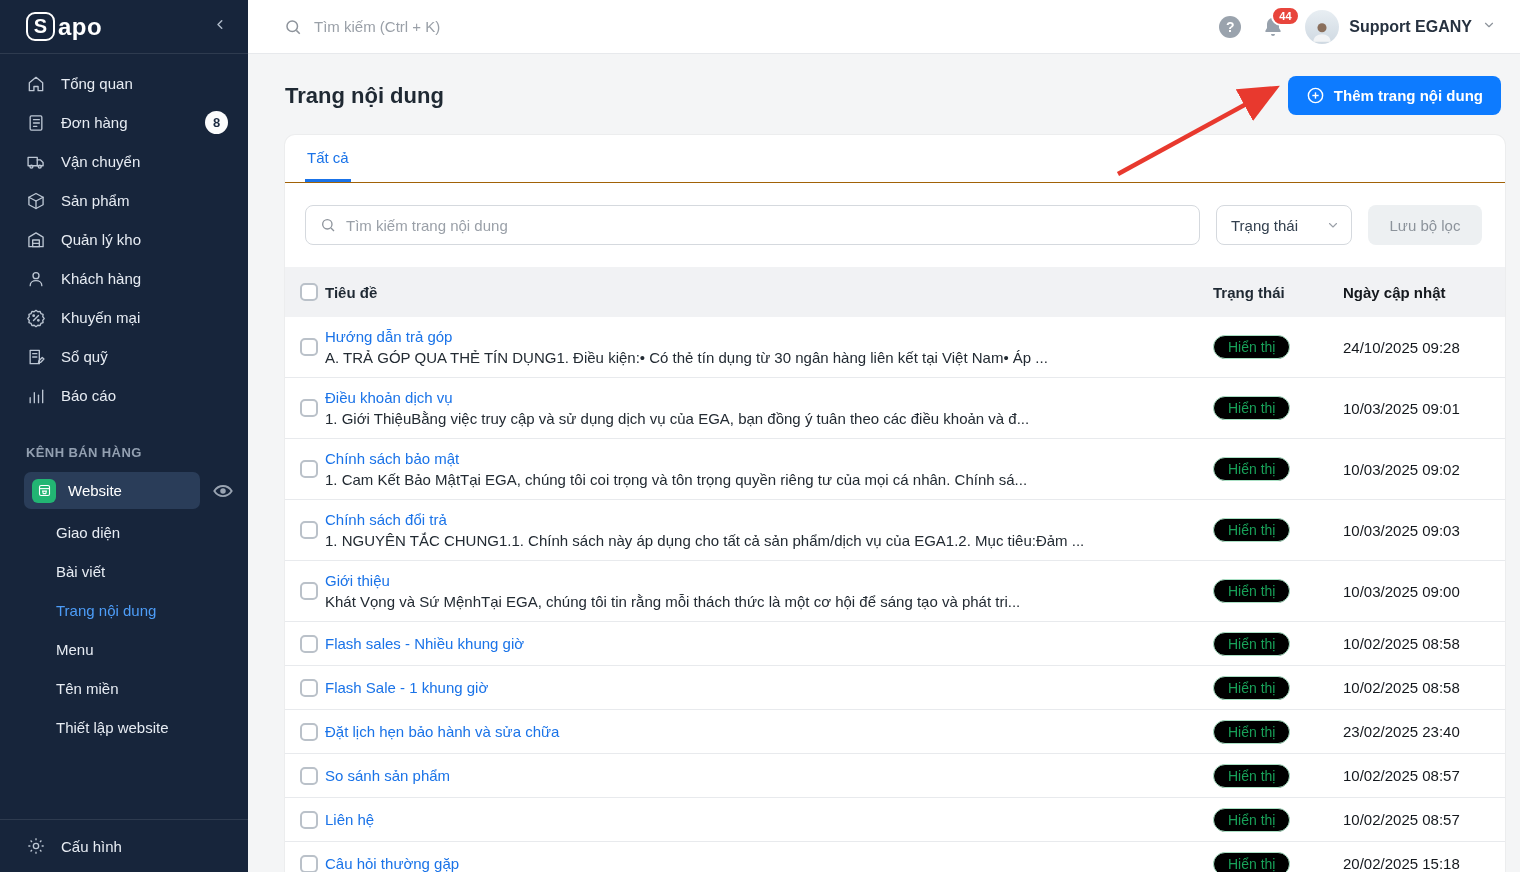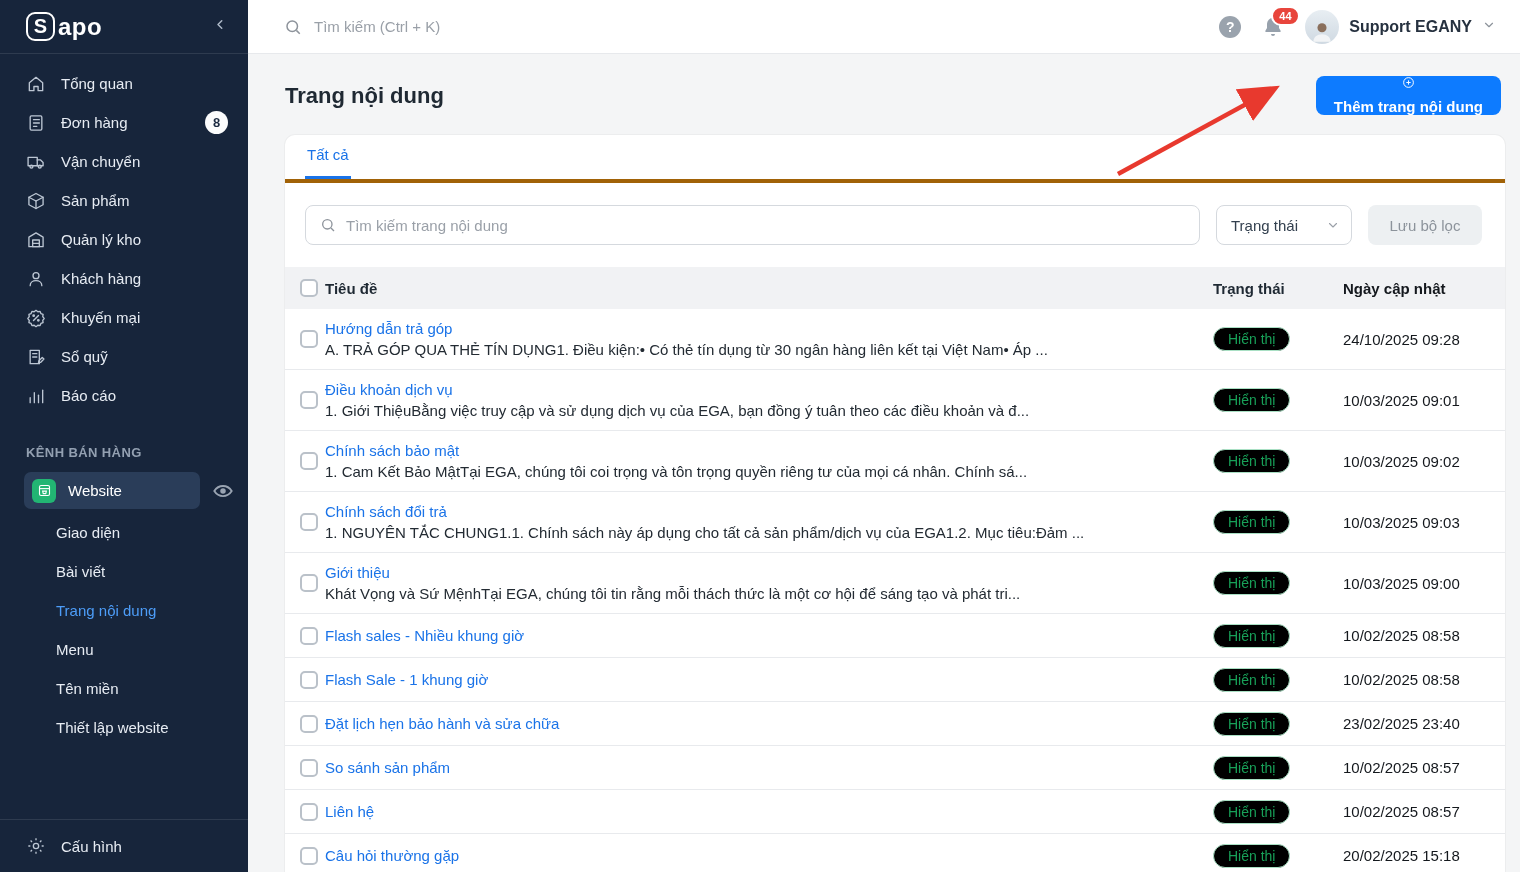--- a/index.html
+++ b/index.html
@@ -73,46 +73,46 @@
   .avatar svg { width:26px; height:26px; }
   .user-name { font-size:16px; font-weight:600; color:#26313f; }
   .chev-down svg { width:14px; height:14px; stroke:#8d939b; fill:none; stroke-width:2; }
 
   .page-area { position:relative; flex:1; background:#f4f5f6; overflow:hidden; }
   .page-head { display:flex; align-items:center; justify-content:space-between;
     padding:22px 19px 0 37px; }
   .page-title { font-size:22px; font-weight:bold; color:#1f2933; }
   .add-btn { display:flex; align-items:center; gap:9px; background:#0d7bff; color:#fff;
     border:none; border-radius:8px; height:39px; padding:0 18px; font-size:15px;
-    font-weight:bold; cursor:pointer; font-family:inherit;flex-direction:column; }
+    font-weight:bold; cursor:pointer; font-family:inherit; }
   .add-btn svg { width:19px; height:19px; stroke:#fff; fill:none; stroke-width:1.8; }
   .annot-arrow { position:absolute; left:0; top:0; width:1272px; height:220px;
     pointer-events:none; z-index:6; }
 
   .card { margin:20px 15px 0 37px; width:1220px; background:#fff; border-radius:10px 10px 0 0;
     box-shadow:0 0 0 1px rgba(0,0,0,0.03); }
-  .tabbar { height:48px; border-bottom:4px solid #a16207; display:flex; align-items:flex-end;
+  .tabbar { height:48px; border-bottom:1px solid #a16207; display:flex; align-items:flex-end;
     padding:0 20px; }
   .tab { font-size:15px; color:#1a73e8; padding:0 2px 13px 2px; border-bottom:3px solid #1a73e8;
     cursor:pointer; font-weight:500; }
   .filterbar { display:flex; align-items:center; padding:22px 23px 22px 20px; gap:16px; }
   .filter-search { flex:1; display:flex; align-items:center; gap:10px; height:40px;
     border:1px solid #d5d9de; border-radius:8px; padding:0 14px; }
   .filter-search svg { width:16px; height:16px; stroke:#8d939b; fill:none; stroke-width:2; }
   .filter-search input { border:none; outline:none; flex:1; font-size:15px; color:#33404f;
     font-family:inherit; background:transparent; }
   .filter-search input::placeholder { color:#9aa0a8; }
   .status-select { width:136px; height:40px; border:1px solid #d5d9de; border-radius:8px;
     display:flex; align-items:center; justify-content:space-between; padding:0 12px 0 14px;
     font-size:15px; color:#33404f; cursor:pointer; }
   .status-select svg { width:12px; height:12px; stroke:#9aa0a8; fill:none; stroke-width:2.2; }
   .savefilter-btn { width:114px; height:40px; background:#edf0f2; border:none; border-radius:8px;
     font-size:15px; color:#8c939b; cursor:default; font-family:inherit; }
 
-  .thead { display:flex; align-items:center; height:42px; background:#f1f2f4;
+  .thead { display:flex; align-items:center; height:50px; background:#f1f2f4;
     font-size:15px; font-weight:bold; color:#1f2933; }
   .row { display:flex; align-items:center; border-bottom:1px solid #e8eaed; }
   .col-check { width:40px; padding-left:15px; display:flex; }
   .checkbox { width:18px; height:18px; border:2px solid #bac1c9; border-radius:5px;
     background:#fff; cursor:pointer; }
   .col-title { flex:1; padding-right:12px; min-width:0; }
   .col-status { width:130px; }
   .col-date { width:162px; font-size:15px; color:#14181d; }
   .row.double { height:61px; }
   .row.single { height:44px; }

